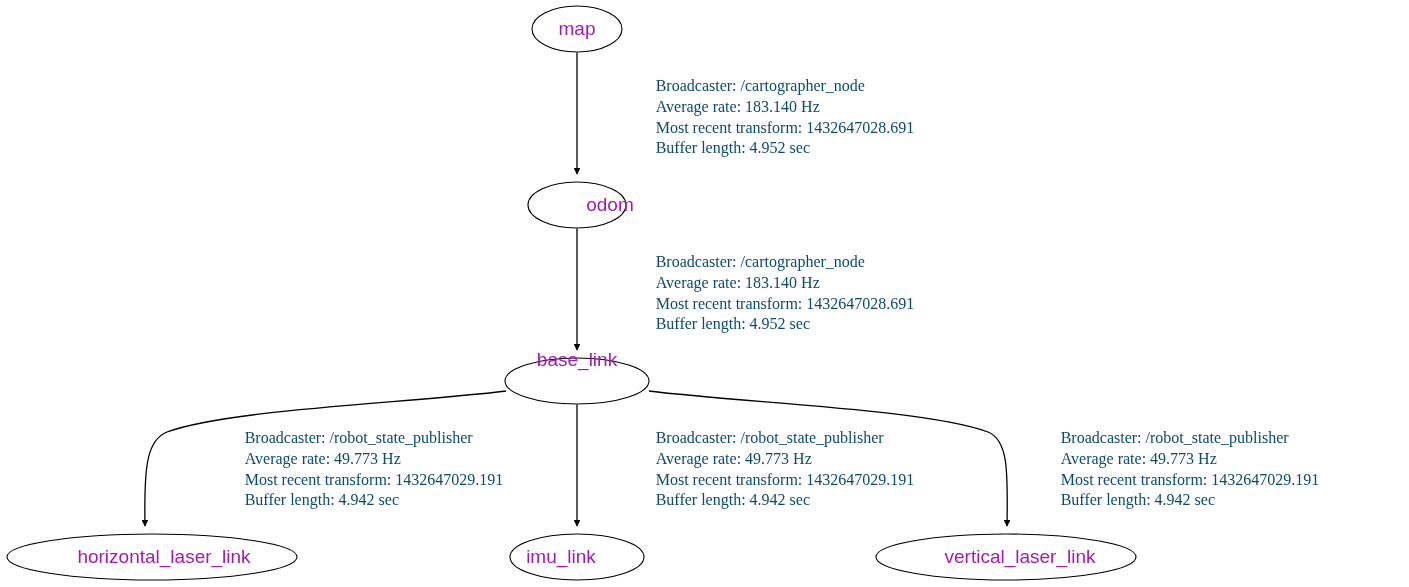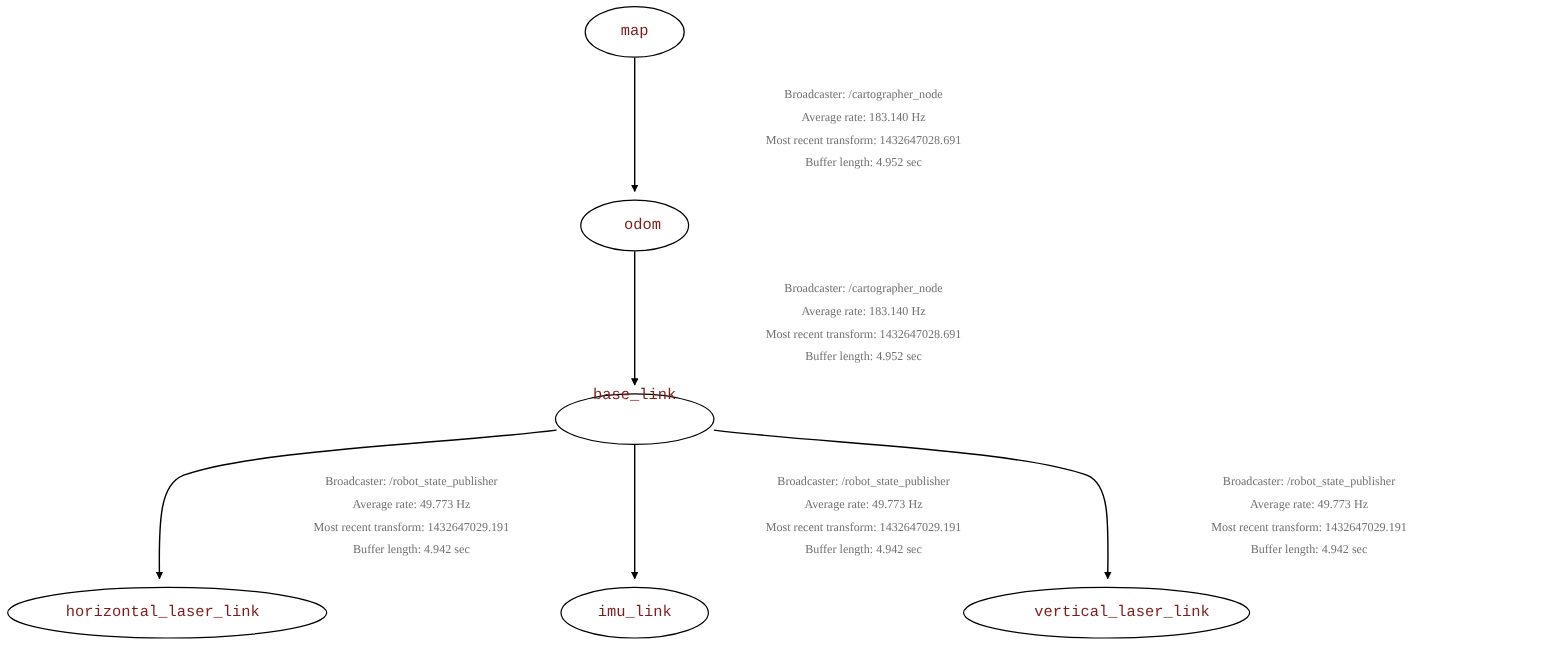--- a/index.html
+++ b/index.html
@@ -19,34 +19,33 @@
   #graph-svg {
     position: absolute;
     left: 0;
     top: 0;
     width: 1409px;
     height: 587px;
   }
   .node-label {
     position: absolute;
     text-align: center;
-    font-family: Liberation Mono, monospace;
-    font-size: 14px;
+    font-family: Liberation Sans, sans-serif;
+    font-size: 19px;
     line-height: 16px;
-    color: #7f1d1d;
+    color: #a21caf;
     white-space: nowrap;
     transform: translate(-50%, -50%);
   }
   .edge-label {
     position: absolute;
-    text-align: center;
     font-family: "Liberation Serif", "DejaVu Serif", serif;
-    font-size: 11px;
+    font-size: 16px;
     line-height: 20.8px;
-    color: #737373;
+    color: #0c4a6e;
     white-space: nowrap;
     transform: translate(-50%, 0);
   }
   .edge-label div {
     white-space: nowrap;
   }
 </style>
 </head>
 <body>
 
@@ -71,24 +70,24 @@
     <path d="M 577 228.5 L 577 350" fill="none" stroke="#000000" stroke-width="1.3" marker-end="url(#arrow)"></path>
 
     <path d="M 506 391 C 410 403, 230 409, 167 432 C 146 440, 144 470, 145 526" fill="none" stroke="#000000" stroke-width="1.3" marker-end="url(#arrow)"></path>
 
     <path d="M 577 404.5 L 577 526" fill="none" stroke="#000000" stroke-width="1.3" marker-end="url(#arrow)"></path>
 
     <path d="M 649 391 C 745 403, 925 409, 988 432 C 1008 440, 1008 470, 1007 526" fill="none" stroke="#000000" stroke-width="1.3" marker-end="url(#arrow)"></path>
   </svg>
 
   <div class="node-label" style="left:577px; top:29px;">map</div>
-  <div class="node-label" style="left:584px; top:205px;">odom</div>
+  <div class="node-label" style="left:610px; top:205px;">odom</div>
   <div class="node-label" style="left:577px; top:360px;">base_link</div>
-  <div class="node-label" style="left:148px; top:557px;text-align:center;">horizontal_laser_link</div>
-  <div class="node-label" style="left:577px; top:557px;">imu_link</div>
+  <div class="node-label" style="left:164px; top:557px;text-align:center;">horizontal_laser_link</div>
+  <div class="node-label" style="left:561px; top:557px;">imu_link</div>
   <div class="node-label" style="left:1006px; top:557px;margin-left:14px;">vertical_laser_link</div>
 
   <div class="edge-label" style="left:785px; top:76px;">
     <div>Broadcaster: /cartographer_node</div>
     <div>Average rate: 183.140 Hz</div>
     <div>Most recent transform: 1432647028.691</div>
     <div>Buffer length: 4.952 sec</div>
   </div>
 
   <div class="edge-label" style="left:785px; top:252px;">

